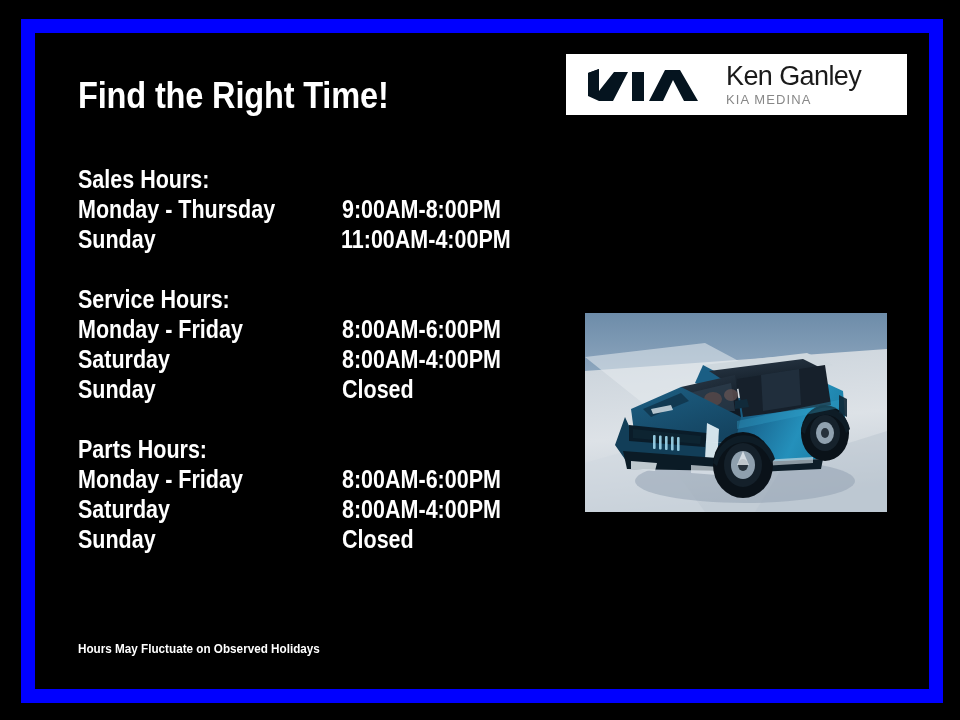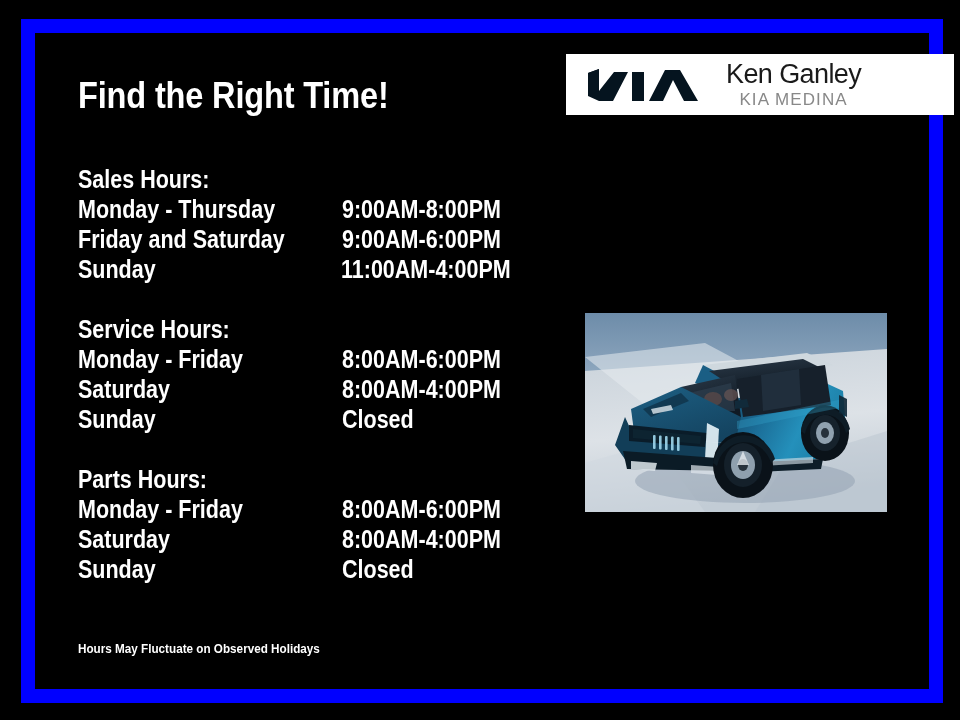--- a/index.html
+++ b/index.html
@@ -97,21 +97,21 @@
     transform: scaleX(0.9);
     transform-origin: left top;
     white-space: nowrap;
   }
 
   
   #logo-card {
     position: absolute;
     left: 566px;
     top: 54px;
-    width: 388px;
+    width: 341px;
     height: 61px;
     background: #ffffff;
     display: flex;
     align-items: center;
   }
   #kia-mark {
     margin-left: 16px;
     width: 122px;
     height: 34px;
     flex: none;
@@ -121,26 +121,25 @@
     line-height: 1;
   }
   #dealer-name {
     font-size: 27px;
     color: #1a1a1a;
     letter-spacing: -0.6px;
     white-space: nowrap;
     font-weight: normal;
   }
   #dealer-sub {
-    font-size: 17px;
+    font-size: 13px;
     color: #888888;
     letter-spacing: 1.1px;
     margin-top: 3px;
     white-space: nowrap;
-    text-align: center;
   }
 
   
   #vehicle-photo {
     position: absolute;
     left: 585px;
     top: 313px;
     width: 302px;
     height: 199px;
     overflow: hidden;
@@ -156,24 +155,20 @@
   <div id="frame"></div>
 
   <div id="title">Find the Right Time!</div>
 
   <div id="hours">
       <div class="hours-section">
         <div class="sec-head">Sales Hours:</div>
         <div class="hours-row">
           <div class="day">Monday - Thursday</div>
           <div class="time">9:00AM-8:00PM</div>
-        </div>
-        <div class="hours-row">
-          <div class="day">Friday and Saturday</div>
-          <div class="time">9:00AM-6:00PM</div>
         </div>
         <div class="hours-row">
           <div class="day">Sunday</div>
           <div class="time">11:00AM-4:00PM</div>
         </div>
       </div>
       <div class="hours-section">
         <div class="sec-head">Service Hours:</div>
         <div class="hours-row">
           <div class="day">Monday - Friday</div>

